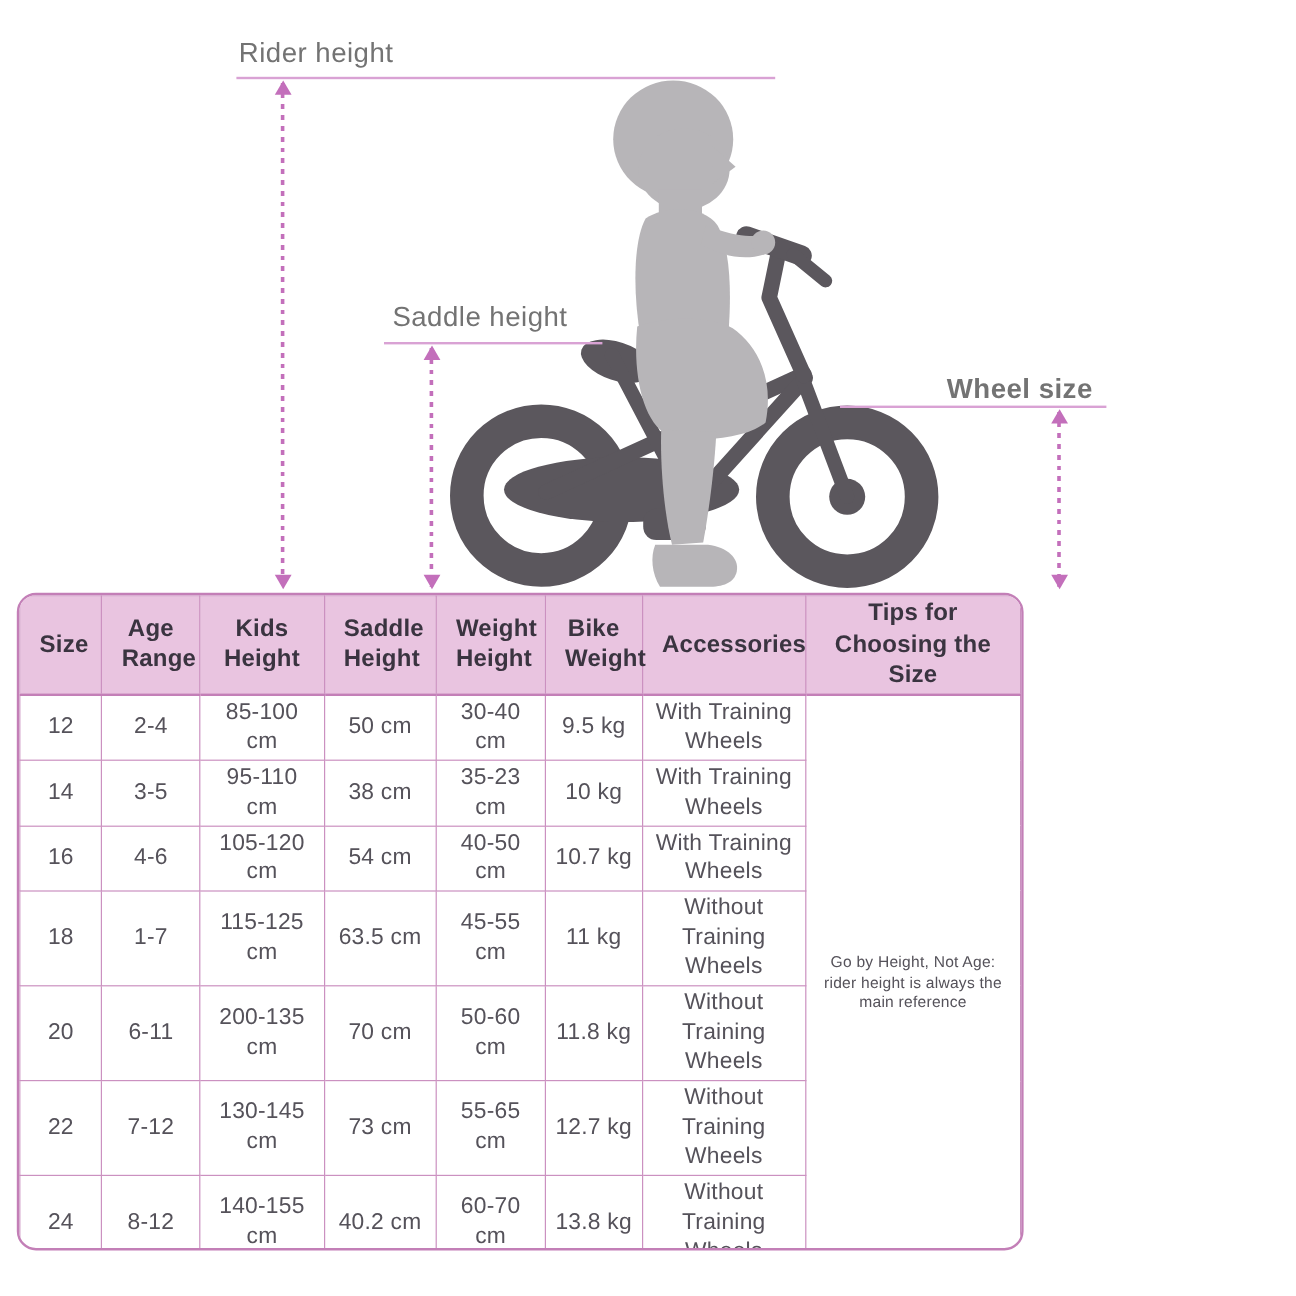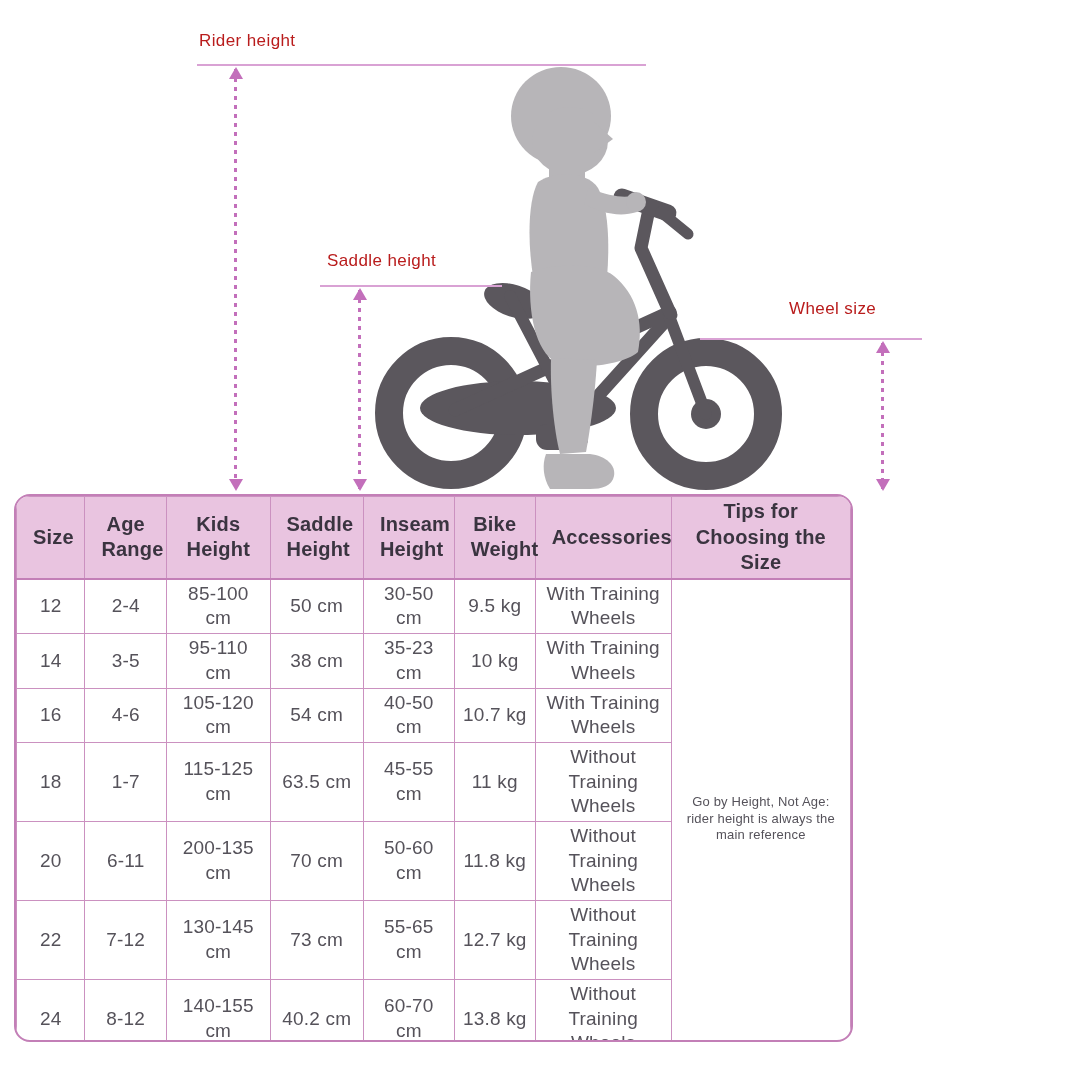--- a/index.html
+++ b/index.html
@@ -7,40 +7,40 @@
   body { font-family:"Liberation Sans", sans-serif; }
   .canvas {
     position:relative; width:1080px; height:1080px; background:#ffffff; overflow:hidden;
   }
 
   
   .illustration { position:absolute; left:0; top:0; width:1080px; height:494px; }
   .scene { position:absolute; left:0; top:0; }
 
   .anno-label {
-    position:absolute; font-size:17px; color:#b91c1c; letter-spacing:0.4px; white-space:nowrap;
+    position:absolute; font-size:23px; color:#737373; letter-spacing:0.4px; white-space:nowrap;
   }
   .hline { position:absolute; height:2px; background:#d9a2d4; }
   .vdash {
     position:absolute; width:3px;
     background:repeating-linear-gradient(to bottom, #c36fbb 0 4px, transparent 4px 9px);
   }
   .tri { position:absolute; left:50%; transform:translateX(-50%); width:0; height:0; }
   .tri.up   { top:-2px;    border-left:7px solid transparent; border-right:7px solid transparent; border-bottom:12px solid #c36fbb; }
   .tri.down { bottom:-2px; border-left:7px solid transparent; border-right:7px solid transparent; border-top:12px solid #c36fbb; }
 
   #rider-label  { left:199px; top:31px; }
   #rider-hline  { left:197px; top:64px;  width:449px; }
   #rider-vdash  { left:234px; top:69px;  height:420px; }
 
   #saddle-label { left:327px; top:251px; }
   #saddle-hline { left:320px; top:285px; width:182px; }
   #saddle-vdash { left:358px; top:290px; height:199px; }
 
-  #wheel-label  { left:789px; top:299px; }
+  #wheel-label  { left:789px; top:311px;font-weight:bold; }
   #wheel-hline  { left:700px; top:338px; width:222px; }
   #wheel-vdash  { left:881px; top:343px; height:146px; }
 
   
   .table-wrap {
     position:absolute; left:14px; top:494px; width:839px; height:548px;
     border:2px solid #c37fb7; border-radius:16px; overflow:hidden; background:#ffffff;
   }
   table { width:100%; height:100%; border-collapse:collapse; table-layout:fixed; }
   th, td { border:1.5px solid #cb91c0; text-align:center; vertical-align:middle; }
@@ -129,33 +129,33 @@
           <col style="width:9.7%">
         <col style="width:16.3%">
           <col style="width:21.5%">
       </colgroup>
       <thead>
         <tr>
           <th>Size</th>
           <th>Age Range</th>
           <th>Kids Height</th>
           <th>Saddle Height</th>
-          <th>Inseam Height</th>
+          <th>Weight Height</th>
           <th>Bike Weight</th>
           <th>Accessories</th>
           <th>Tips for Choosing the Size</th>
         </tr>
       </thead>
       <tbody id="table-body">
           <tr>
             <td>12</td>
             <td>2-4</td>
             <td>85-100 cm</td>
             <td>50 cm</td>
-            <td>30-50 cm</td>
+            <td>30-40 cm</td>
             <td>9.5 kg</td>
             <td>With Training Wheels</td>
             <td rowspan="7" class="tips-cell">Go by Height, Not Age: rider height is always the main reference</td>
           </tr>
           <tr>
             <td>14</td>
             <td>3-5</td>
             <td>95-110 cm</td>
             <td>38 cm</td>
             <td>35-23 cm</td>

